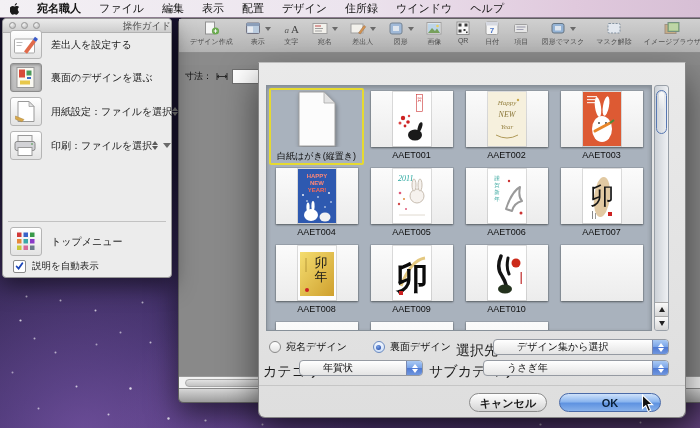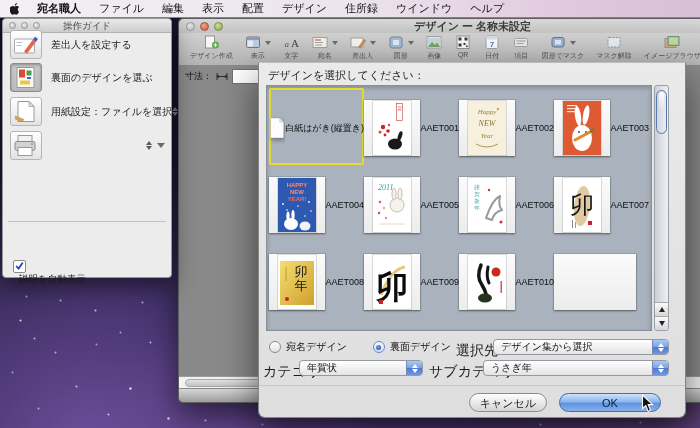--- a/index.html
+++ b/index.html
@@ -33,30 +33,30 @@
   .menu-item.app{font-weight:bold;}
 
   
   .guide-panel{position:absolute;left:2px;top:18px;width:168px;height:258px;z-index:20;
     background:#ececec;border:1px solid #979797;border-radius:4px;
     box-shadow:0 8px 22px rgba(0,0,0,.5);}
   .panel-titlebar{height:13px;background:linear-gradient(#eaeaea,#cdcdcd);
     border-bottom:1px solid #b2b2b2;border-radius:4px 4px 0 0;position:relative;}
   .tl-dot{position:absolute;top:3px;width:7px;height:7px;border-radius:50%;
     background:radial-gradient(circle at 35% 30%,#f2f2f2,#b5b5b5);border:1px solid #969696;box-sizing:border-box;}
-  .panel-title{position:absolute;left:0;right:0;text-align:center;font-size:9.5px;color:#4a4a4a;line-height:13px;}
+  .panel-title{position:absolute;left:0;right:0;text-align:right;font-size:9.5px;color:#4a4a4a;line-height:13px;}
   .g-item{position:absolute;left:7px;width:155px;display:flex;align-items:center;}
   .g-icon{width:30px;height:27px;flex:0 0 30px;border:1px solid #b5b5b5;border-radius:3px;
     background:linear-gradient(#ffffff,#e3e3e3);display:flex;align-items:center;justify-content:center;}
   .g-item.sel .g-icon{background:linear-gradient(#c9c9c9,#bcbcbc);border-color:#8b8b8b;
     box-shadow:inset 0 1px 3px rgba(0,0,0,.3);}
   .g-label{margin-left:9px;font-size:10px;color:#1a1a1a;white-space:nowrap;}
   .g-stepper{margin-left:auto;display:flex;align-items:center;gap:5px;}
   .g-sep{position:absolute;left:5px;right:5px;top:202px;border-top:1px solid #c2c2c2;}
-  .cb-row{position:absolute;left:10px;top:241px;display:flex;align-items:flex-start;flex-direction:column;}
+  .cb-row{position:absolute;left:10px;top:241px;display:flex;align-items:center;}
   .cb{width:11px;height:11px;background:#fff;border:1px solid #8a8a8a;border-radius:2px;
     display:flex;align-items:center;justify-content:center;}
   .cb-label{margin-left:6px;font-size:9.5px;color:#1a1a1a;}
 
   
   .main-window{position:absolute;left:178px;top:18px;width:522px;height:385px;z-index:10;
     background:#8b8b8b;border:1px solid #5f5f5f;border-right:none;border-radius:5px 0 0 5px;
     box-shadow:0 12px 30px rgba(0,0,0,.55);box-sizing:border-box;}
   .win-titlebar{height:14px;background:linear-gradient(#d8d8d8,#c3c3c3);border-radius:5px 0 0 0;position:relative;}
   .wl{position:absolute;top:2.5px;width:9px;height:9px;border-radius:50%;box-sizing:border-box;}
@@ -83,21 +83,21 @@
     background:linear-gradient(#d6d6d6,#9d9d9d);border-top:1px solid #8a8a8a;border-radius:0 0 0 5px;}
 
   
   .dialog{position:absolute;left:258px;top:62px;width:428px;height:356px;z-index:25;
     background:linear-gradient(#eaeaea,#dedede);border:1px solid #868686;border-top-color:#bdbdbd;
     border-radius:0 0 7px 7px;box-shadow:0 16px 36px rgba(0,0,0,.55);box-sizing:border-box;}
   .dlg-prompt{position:absolute;left:9px;top:5px;font-size:11px;color:#1e1e1e;}
   .dlg-grid{position:absolute;left:7px;top:22px;width:386px;height:246px;background:#a9b2bd;
     border:1px solid #879099;box-shadow:inset 0 2px 4px rgba(0,0,0,.22);box-sizing:border-box;
     overflow:hidden;display:flex;flex-wrap:wrap;align-content:flex-start;padding:2px 0 0 2px;}
-  .cell{width:95px;height:77px;display:flex;flex-direction:row;align-items:center;position:relative;}
+  .cell{width:95px;height:77px;display:flex;flex-direction:column;align-items:center;position:relative;}
   .cell.selected{box-shadow:inset 0 0 0 2px #e6da30;border-radius:2px;}
   .thumb-box{width:82px;height:56px;margin-top:3px;background:linear-gradient(#fbfbfb,#ececec);
     box-shadow:0 1px 2px rgba(0,0,0,.45),0 0 0 1px rgba(0,0,0,.08);
     display:flex;align-items:center;justify-content:center;overflow:hidden;}
   .thumb-box.plain{background:transparent;box-shadow:none;}
   .thumb-box .art{box-shadow:0 0 0 1px rgba(0,0,0,.12);font-size:0;}
   .thumb-box.plain .art{box-shadow:none;filter:drop-shadow(1px 2px 2px rgba(0,0,0,.35));}
   .cell-label{font-size:9px;color:#0e0e0e;margin-top:3px;white-space:nowrap;}
   .dlg-scrollbar{position:absolute;left:395px;top:22px;width:15px;height:246px;
     background:linear-gradient(to right,#ccd1d7,#eef0f3);border:1px solid #99a0a8;border-radius:3px;box-sizing:border-box;}
@@ -115,29 +115,29 @@
   .dlg-radio-row{position:absolute;left:10px;top:277px;display:flex;align-items:center;font-size:10px;color:#111;}
   .radio{width:12px;height:12px;border-radius:50%;background:linear-gradient(#ffffff,#e2e2e2);
     border:1px solid #8a8a8a;box-sizing:border-box;display:flex;align-items:center;justify-content:center;margin-right:5px;}
   .radio.sel{background:linear-gradient(#f4f8ff,#cfe0f8);border-color:#6a8ac0;}
   .radio.sel::after{content:'';width:5px;height:5px;border-radius:50%;
     background:radial-gradient(circle at 40% 35%,#7aa2e8,#1a3e9c);}
   .radio-gap{width:26px;}
   .sel-label{position:absolute;font-size:14px;color:#1c1c1c;white-space:nowrap;}
   .popup{position:absolute;height:16px;background:linear-gradient(#ffffff,#e4e4e4);
     border:1px solid #959aa2;border-radius:4px;font-size:10px;color:#111;line-height:14px;
-    padding-left:7px;box-sizing:border-box;white-space:nowrap;}
+    padding-left:23px;box-sizing:border-box;white-space:nowrap;}
   .stepper{position:absolute;right:0;top:0;bottom:0;width:15px;border-radius:0 3px 3px 0;
     background:linear-gradient(#a9c9f4 0%,#7aa4e8 48%,#4f7ad4 52%,#7096dd 100%);
     border-left:1px solid #7888b2;display:flex;flex-direction:column;align-items:center;justify-content:center;gap:1px;}
   .st-u{width:0;height:0;border-left:3px solid transparent;border-right:3px solid transparent;border-bottom:4px solid #fff;}
   .st-d{width:0;height:0;border-left:3px solid transparent;border-right:3px solid transparent;border-top:4px solid #fff;}
   .dlg-div{position:absolute;left:0;right:0;top:322px;border-top:1px solid #c6c6c6;}
   .btn{position:absolute;top:330px;height:19px;border-radius:10px;font-size:11px;text-align:center;
-    line-height:18px;box-sizing:border-box;color:#1a1a1a;}
+    line-height:18px;box-sizing:border-box;color:#1a1a1a;font-weight:bold;}
   .btn-cancel{left:210px;width:78px;background:linear-gradient(#ffffff,#d4d4d4);border:1px solid #8c8c8c;}
   .btn-ok{left:300px;width:102px;color:#0a2038;border:1px solid #4a6aa8;
     background:linear-gradient(#cfe2fa 0%,#8cb6ef 45%,#5f93e1 55%,#86b0ea 100%);}
 
   .cursor{position:absolute;left:641px;top:394px;z-index:99;}
 
   .stp{display:flex;flex-direction:column;gap:1px;align-items:center;}
   .stp i{display:block;width:0;height:0;border-left:3px solid transparent;border-right:3px solid transparent;}
   .stp .u{border-bottom:4px solid #5a5a5a;}
   .stp .d{border-top:4px solid #5a5a5a;}
@@ -152,26 +152,20 @@
 <div class="menubar">
   <span class="apple">
     <svg width="10" height="12" viewBox="0 0 10 12">
         <path d="M7.8 6.4c0-1.5 1.2-2.2 1.3-2.3-.7-1-1.8-1.2-2.2-1.2-.9-.1-1.8.5-2.3.5-.5 0-1.2-.5-2-.5C1.6 3 .6 3.6.1 4.6c-1 1.7-.3 4.3.7 5.7.5.7 1 1.4 1.8 1.4.7 0 1-.5 1.9-.5.9 0 1.1.5 1.9.5.8 0 1.3-.7 1.8-1.4.6-.8.8-1.6.8-1.6s-1.2-.5-1.2-2.3zM6.3 1.7C6.7 1.2 7 .6 6.9 0c-.5 0-1.2.4-1.6.9-.4.4-.7 1.1-.6 1.7.6 0 1.2-.4 1.6-.9z" fill="#1a1a1a"></path>
       </svg>
   </span>
   <span id="menu-items"><span class="menu-item app">宛名職人</span><span class="menu-item">ファイル</span><span class="menu-item">編集</span><span class="menu-item">表示</span><span class="menu-item">配置</span><span class="menu-item">デザイン</span><span class="menu-item">住所録</span><span class="menu-item">ウインドウ</span><span class="menu-item">ヘルプ</span></span>
 </div>
 
 <div class="main-window">
-  <div class="win-titlebar">
-    <span class="wl wl1"></span>
-    <span class="wl wl2"></span>
-    <span class="wl wl3"></span>
-    <span class="win-title">デザイン ー 名称未設定</span>
-  </div>
   <div class="win-toolbar" id="win-toolbar">
       <div class="tb-item">
         <span class="tb-top">
           <svg width="17" height="15" viewBox="0 0 17 15">
             <rect x="2.5" y="1" width="9" height="12" fill="#fff" stroke="#888"></rect>
             <circle cx="12.5" cy="10" r="3.6" fill="#5aa53a"></circle>
             <path d="M10.7 10h3.6M12.5 8.2v3.6" stroke="#fff"></path>
           </svg>
         </span>
         <span class="tb-label">デザイン作成</span>
@@ -370,42 +364,58 @@
       </div>
       <div class="g-item" style="top: 112px;">
         <span class="g-icon">
           <svg width="26" height="23" viewBox="0 0 26 23">
             <rect x="5" y="1.5" width="14" height="6" fill="#f2f2f2" stroke="#999"></rect>
             <rect x="2" y="7.5" width="20" height="9" rx="2" fill="#d2d2d6" stroke="#888"></rect>
             <rect x="5" y="13.5" width="14" height="8" fill="#fff" stroke="#999"></rect>
             <circle cx="19" cy="10" r="1" fill="#7a7"></circle>
           </svg>
         </span>
+        <span class="g-label">印刷：ファイルを選択</span>
         <span class="g-stepper">
           <span class="stp">
             <i class="u"></i>
             <i class="d"></i>
           </span>
           <i class="disc"></i>
         </span>
       </div>
     </div>
   <div class="g-sep"></div>
+  <div class="g-item" id="top-menu-row" style="top:208px">
+    <span class="g-icon">
+        <svg width="26" height="23" viewBox="0 0 26 23">
+          <rect x="4" y="2.5" width="4.5" height="4.5" fill="#d23a3a"></rect>
+          <rect x="10.5" y="2.5" width="4.5" height="4.5" fill="#3a62c8"></rect>
+          <rect x="17" y="2.5" width="4.5" height="4.5" fill="#3a9a4a"></rect>
+          <rect x="4" y="9" width="4.5" height="4.5" fill="#e8883a"></rect>
+          <rect x="10.5" y="9" width="4.5" height="4.5" fill="#3aa8a8"></rect>
+          <rect x="17" y="9" width="4.5" height="4.5" fill="#8a3ac8"></rect>
+          <rect x="4" y="15.5" width="4.5" height="4.5" fill="#c8c83a"></rect>
+          <rect x="10.5" y="15.5" width="4.5" height="4.5" fill="#d86a9a"></rect>
+          <rect x="17" y="15.5" width="4.5" height="4.5" fill="#6a7a8a"></rect>
+        </svg>
+      </span>
+    <span class="g-label">トップメニュー</span>
+  </div>
   <div class="cb-row">
     <span class="cb">
       <svg width="9" height="9" viewBox="0 0 11 11">
           <path d="M2 5.5 L4.4 8 L9 1.6" stroke="#1a44b8" stroke-width="2.2" fill="none" stroke-linecap="round"></path>
         </svg>
     </span>
     <span class="cb-label">説明を自動表示</span>
   </div>
 </div>
 
 <div class="dialog">
-  <div class="dlg-prompt">デザインを選択してください：</div>
   <div class="dlg-grid" id="thumb-grid">
       <div class="cell selected">
         <span class="thumb-box plain">
           <svg class="art" width="44" height="56" viewBox="0 0 44 56">
             <path d="M4 1 H29 L40 12 V55 H4 Z" fill="#fcfcfc" stroke="#a0a0a0"></path>
             <path d="M29 1 L29 12 H40 Z" fill="#e3e3e3" stroke="#a8a8a8" stroke-width=".8"></path>
           </svg>
         </span>
         <span class="cell-label">白紙はがき(縦置き)</span>
       </div>

